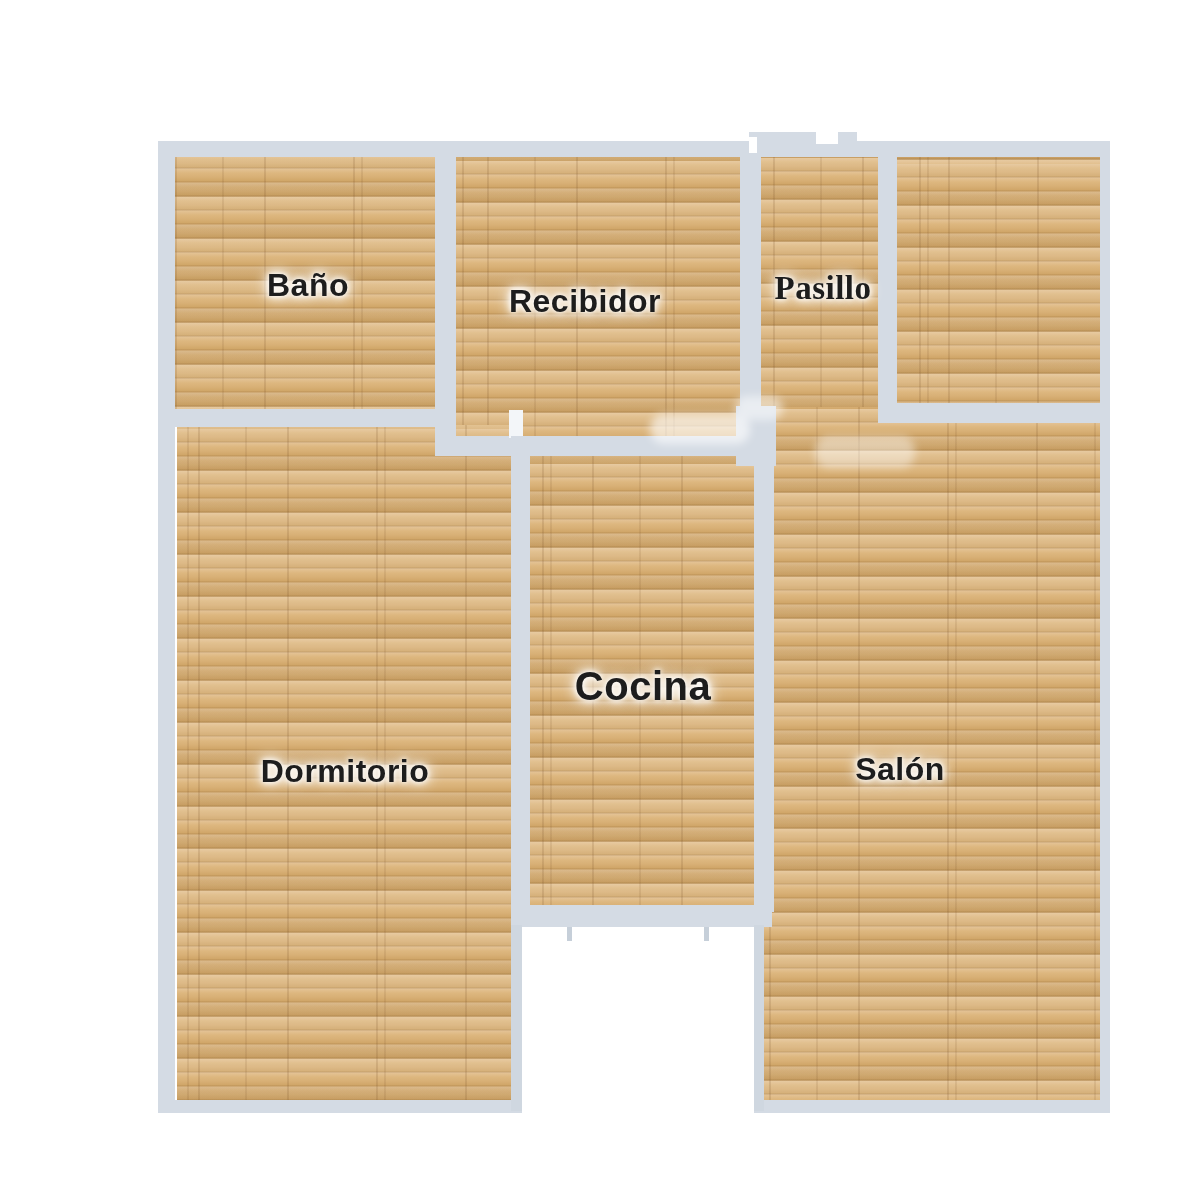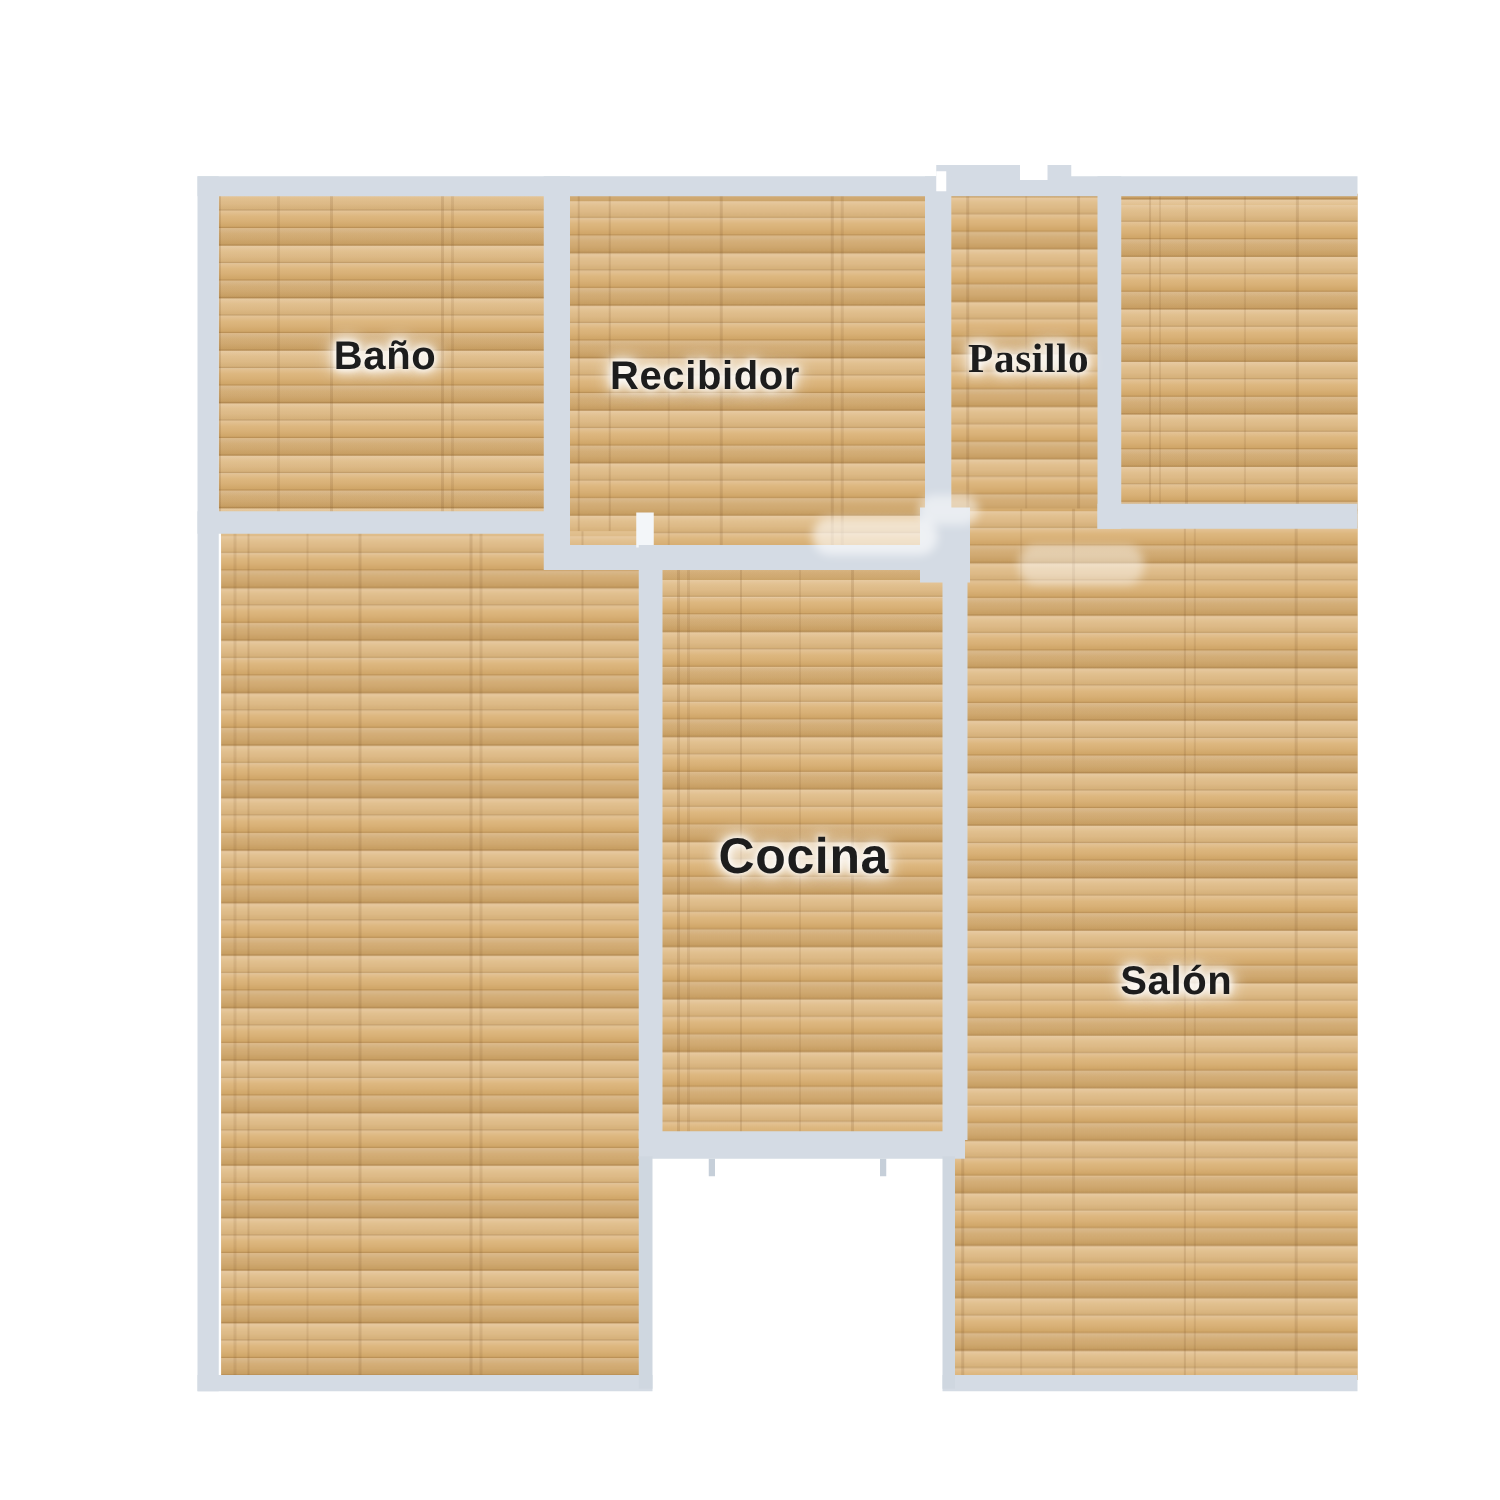--- a/index.html
+++ b/index.html
@@ -1,18 +1,18 @@
 <!DOCTYPE html>
 <html><head>
 <meta charset="utf-8">
 <style>
   html,body{margin:0;padding:0;background:#ffffff;}
   .canvas{
     position:relative;width:1086px;height:1200px;background:#ffffff;
-    overflow:hidden;font-family:"Liberation Sans",sans-serif;
+    overflow:hidden;font-family:"Liberation Sans",sans-serif;padding-left:24px;
   }
   
   .floor{
     position:absolute;z-index:1;background-color:#dcb681;
     background-image:
       repeating-linear-gradient(90deg, rgba(116,76,36,0.16) 0 2px, transparent 2px 89px),
       repeating-linear-gradient(90deg, transparent 0 47px, rgba(116,76,36,0.12) 47px 49px, transparent 49px 139px),
       repeating-linear-gradient(180deg, rgba(255,255,255,0.12) 0 14px, transparent 14px 28px, rgba(60,35,10,0.06) 28px 42px),
       repeating-linear-gradient(180deg,
         #e3c294 0px, #ddb77f 4px, #d8b076 8px, #d0a668 12px, #bb9157 13px, #e3c294 14px);
@@ -57,26 +57,26 @@
   #s-1{left:650px;top:414px;width:100px;height:30px;}
   #s-2{left:815px;top:436px;width:100px;height:32px;background:rgba(255,255,255,0.42);}
   #s-3{left:735px;top:396px;width:48px;height:24px;background:rgba(255,255,255,0.5);}
   
   .room-label{
     position:absolute;z-index:20;transform:translate(-50%,-50%);
     font-weight:700;font-size:32px;color:#1d1d1d;white-space:nowrap;letter-spacing:0.5px;
     text-shadow:0 0 5px #fff,0 0 9px #fff,0 0 14px #fff,0 0 18px rgba(255,255,255,0.85);
   }
   #l-bano      {left:308px;top:285px;}
-  #l-recibidor {left:564px;top:301px;text-align:center;}
+  #l-recibidor {left:585px;top:301px;text-align:center;}
   #l-pasillo   {left:823px;top:288px;font-size:33px;font-family:Liberation Serif, serif;}
   #l-despacho  {left:1003px;top:285px;font-size:33px;}
   #l-dormitorio{left:345px;top:771px;}
   #l-cocina    {left:643px;top:686px;font-size:40px;}
-  #l-salon     {left:941px;top:769px;margin-top:16px;}
+  #l-salon     {left:900px;top:769px;}
   
   #watermark{
     position:absolute;z-index:30;left:602px;top:599px;transform:translate(-50%,-50%);
     font-weight:700;font-size:42px;letter-spacing:1px;color:rgba(255,255,255,0.85);
     white-space:nowrap;
   }
 </style>
 </head>
 <body>
 
@@ -114,17 +114,18 @@
   <div class="tick" id="t-tick-1"></div>
   <div class="tick" id="t-tick-2"></div>
 
   <div class="smudge" id="s-1"></div>
   <div class="smudge" id="s-2"></div>
   <div class="smudge" id="s-3"></div>
 
   <span class="room-label" id="l-bano">Baño</span>
   <span class="room-label" id="l-recibidor">Recibidor</span>
   <span class="room-label" id="l-pasillo">Pasillo</span>
+  <span class="room-label" id="l-dormitorio">Dormitorio</span>
   <span class="room-label" id="l-cocina">Cocina</span>
   <span class="room-label" id="l-salon">Salón</span>
 
 
 </div>
 
 </body></html>

